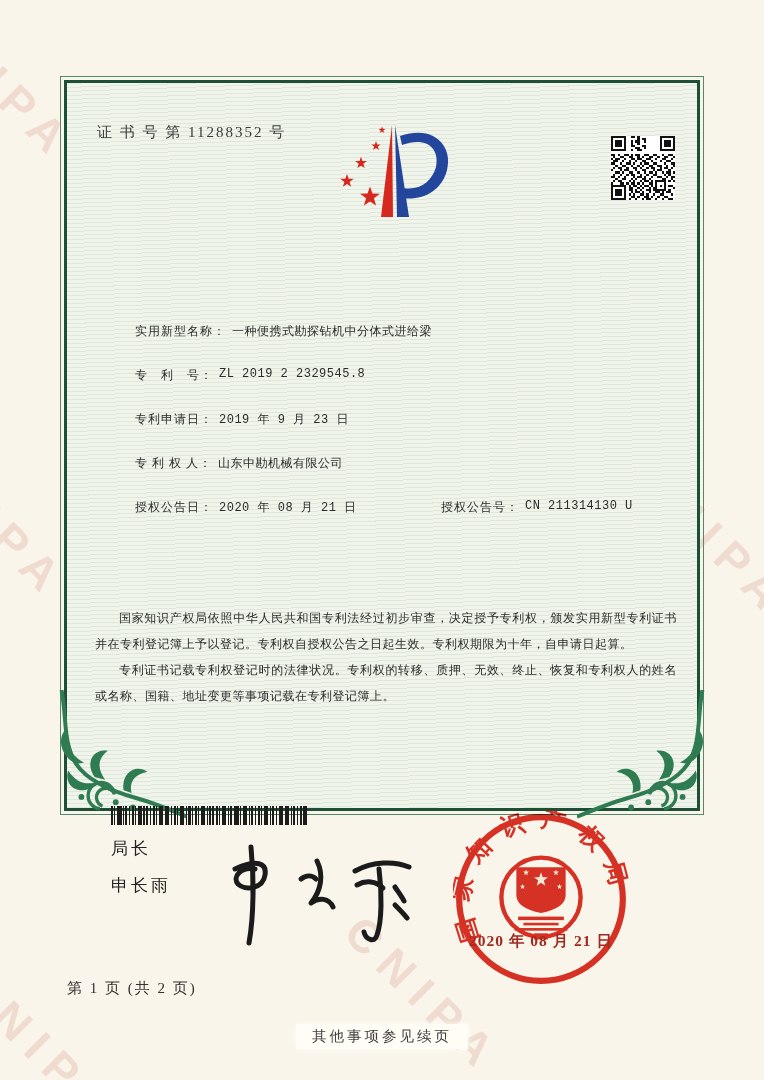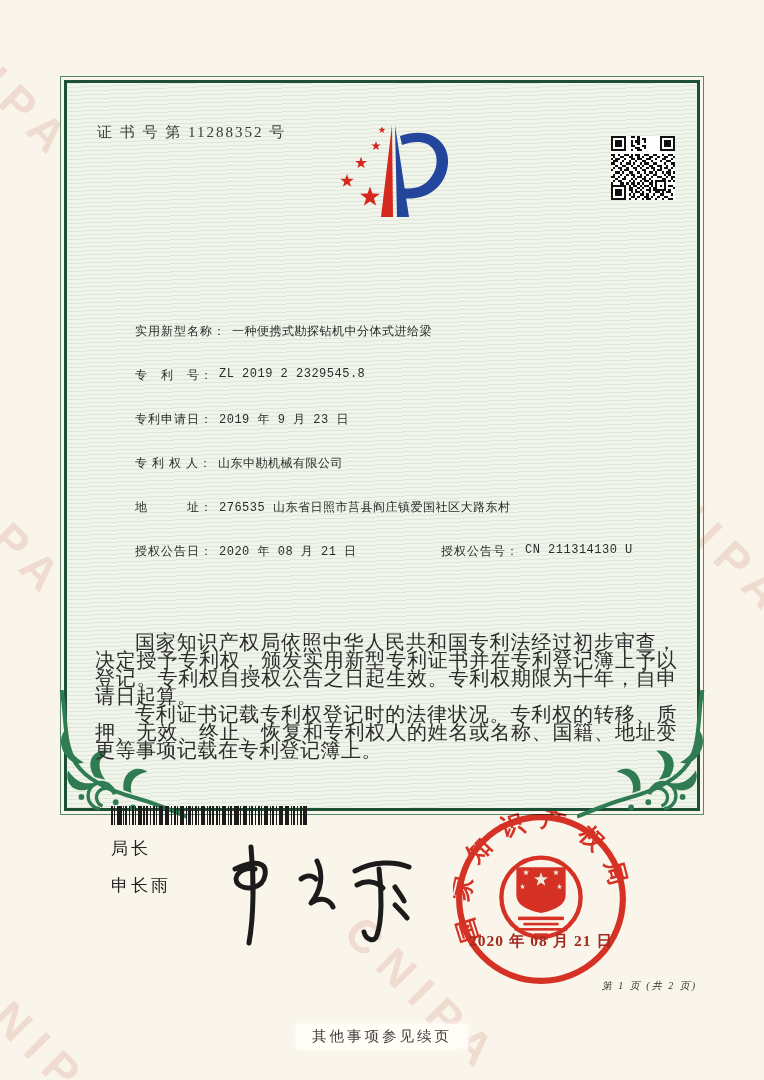--- a/index.html
+++ b/index.html
@@ -52,22 +52,22 @@
   }
 
   .fields { position:absolute; left:28px; top:240px; width:582px; }
   .field-row { position:relative; height:44px; display:flex; align-items:flex-start;
     font-size:12px; color:#2b2b2b;margin-left:40px; }
   .field-label { white-space:pre; letter-spacing:1px; }
   .field-value { margin-left:6px; letter-spacing:0.5px;font-family:Liberation Mono, monospace; }
   .grant-no-pair { position:absolute; left:306px; display:flex; }
 
   .body-text {
-    position:absolute; left:28px; top:550px; width:582px;
-    font-size:20px; line-height:18px; color:#2b2b2b;
+    position:absolute; left:28px; top:522px; width:582px;
+    font-size:12px; line-height:26px; color:#2b2b2b;
     text-align:justify; letter-spacing:0.5px;
   }
   .body-text p { text-indent:2em; }
 
   .barcode {
     position:absolute; left:44px; top:723px; width:196px; height:19px;
     background-image:
       repeating-linear-gradient(90deg,#1c1c1c 0 1px,transparent 1px 3px),
       repeating-linear-gradient(90deg,#1c1c1c 0 2px,transparent 2px 7px),
       repeating-linear-gradient(90deg,transparent 0 9px,#1c1c1c 9px 11px,transparent 11px 23px);
@@ -80,22 +80,22 @@
 
   .seal { position:absolute; left:386px; top:728px; width:176px; height:176px;
     mix-blend-mode:multiply; opacity:0.95; }
   .seal svg { position:absolute; inset:0; }
   .seal-date {
     position:absolute; left:0; top:120px; width:100%; text-align:center;
     font-size:15.5px; font-weight:bold; color:#a02017; letter-spacing:1px;
   }
 
   .page-num {
-    position:absolute; left:0; top:896px; width:100%; text-align:right;
-    font-size:10px; color:#333; letter-spacing:2px;font-style:italic;
+    position:absolute; left:0; top:896px; width:100%; text-align:left;
+    font-size:15px; color:#333; letter-spacing:2px;
   }
 
   .continuation {
     position:absolute; left:0; top:1024px; width:100%; text-align:center;
   }
   .continuation span {
     display:inline-block; background:#fffdf6; padding:3px 16px;
     font-size:14.5px; color:#404040; letter-spacing:3px;
     box-shadow:0 0 6px rgba(255,255,255,0.9);
   }
@@ -201,24 +201,20 @@
         <span class="field-label">专　利　号：</span>
         <span class="field-value">ZL 2019 2 2329545.8</span>
       </div>
       <div class="field-row">
         <span class="field-label">专利申请日：</span>
         <span class="field-value">2019 年 9 月 23 日</span>
       </div>
       <div class="field-row">
         <span class="field-label">专 利 权 人：</span>
         <span class="field-value">山东中勘机械有限公司</span>
-      </div>
-      <div class="field-row">
-        <span class="field-label">地　　　址：</span>
-        <span class="field-value">276535 山东省日照市莒县阎庄镇爱国社区大路东村</span>
       </div>
       <div class="field-row">
         <span class="field-label">授权公告日：</span>
         <span class="field-value">2020 年 08 月 21 日</span>
         <span class="grant-no-pair">
           <span class="field-label">授权公告号：</span>
           <span class="field-value">CN 211314130 U</span>
         </span>
       </div>
     </div>

